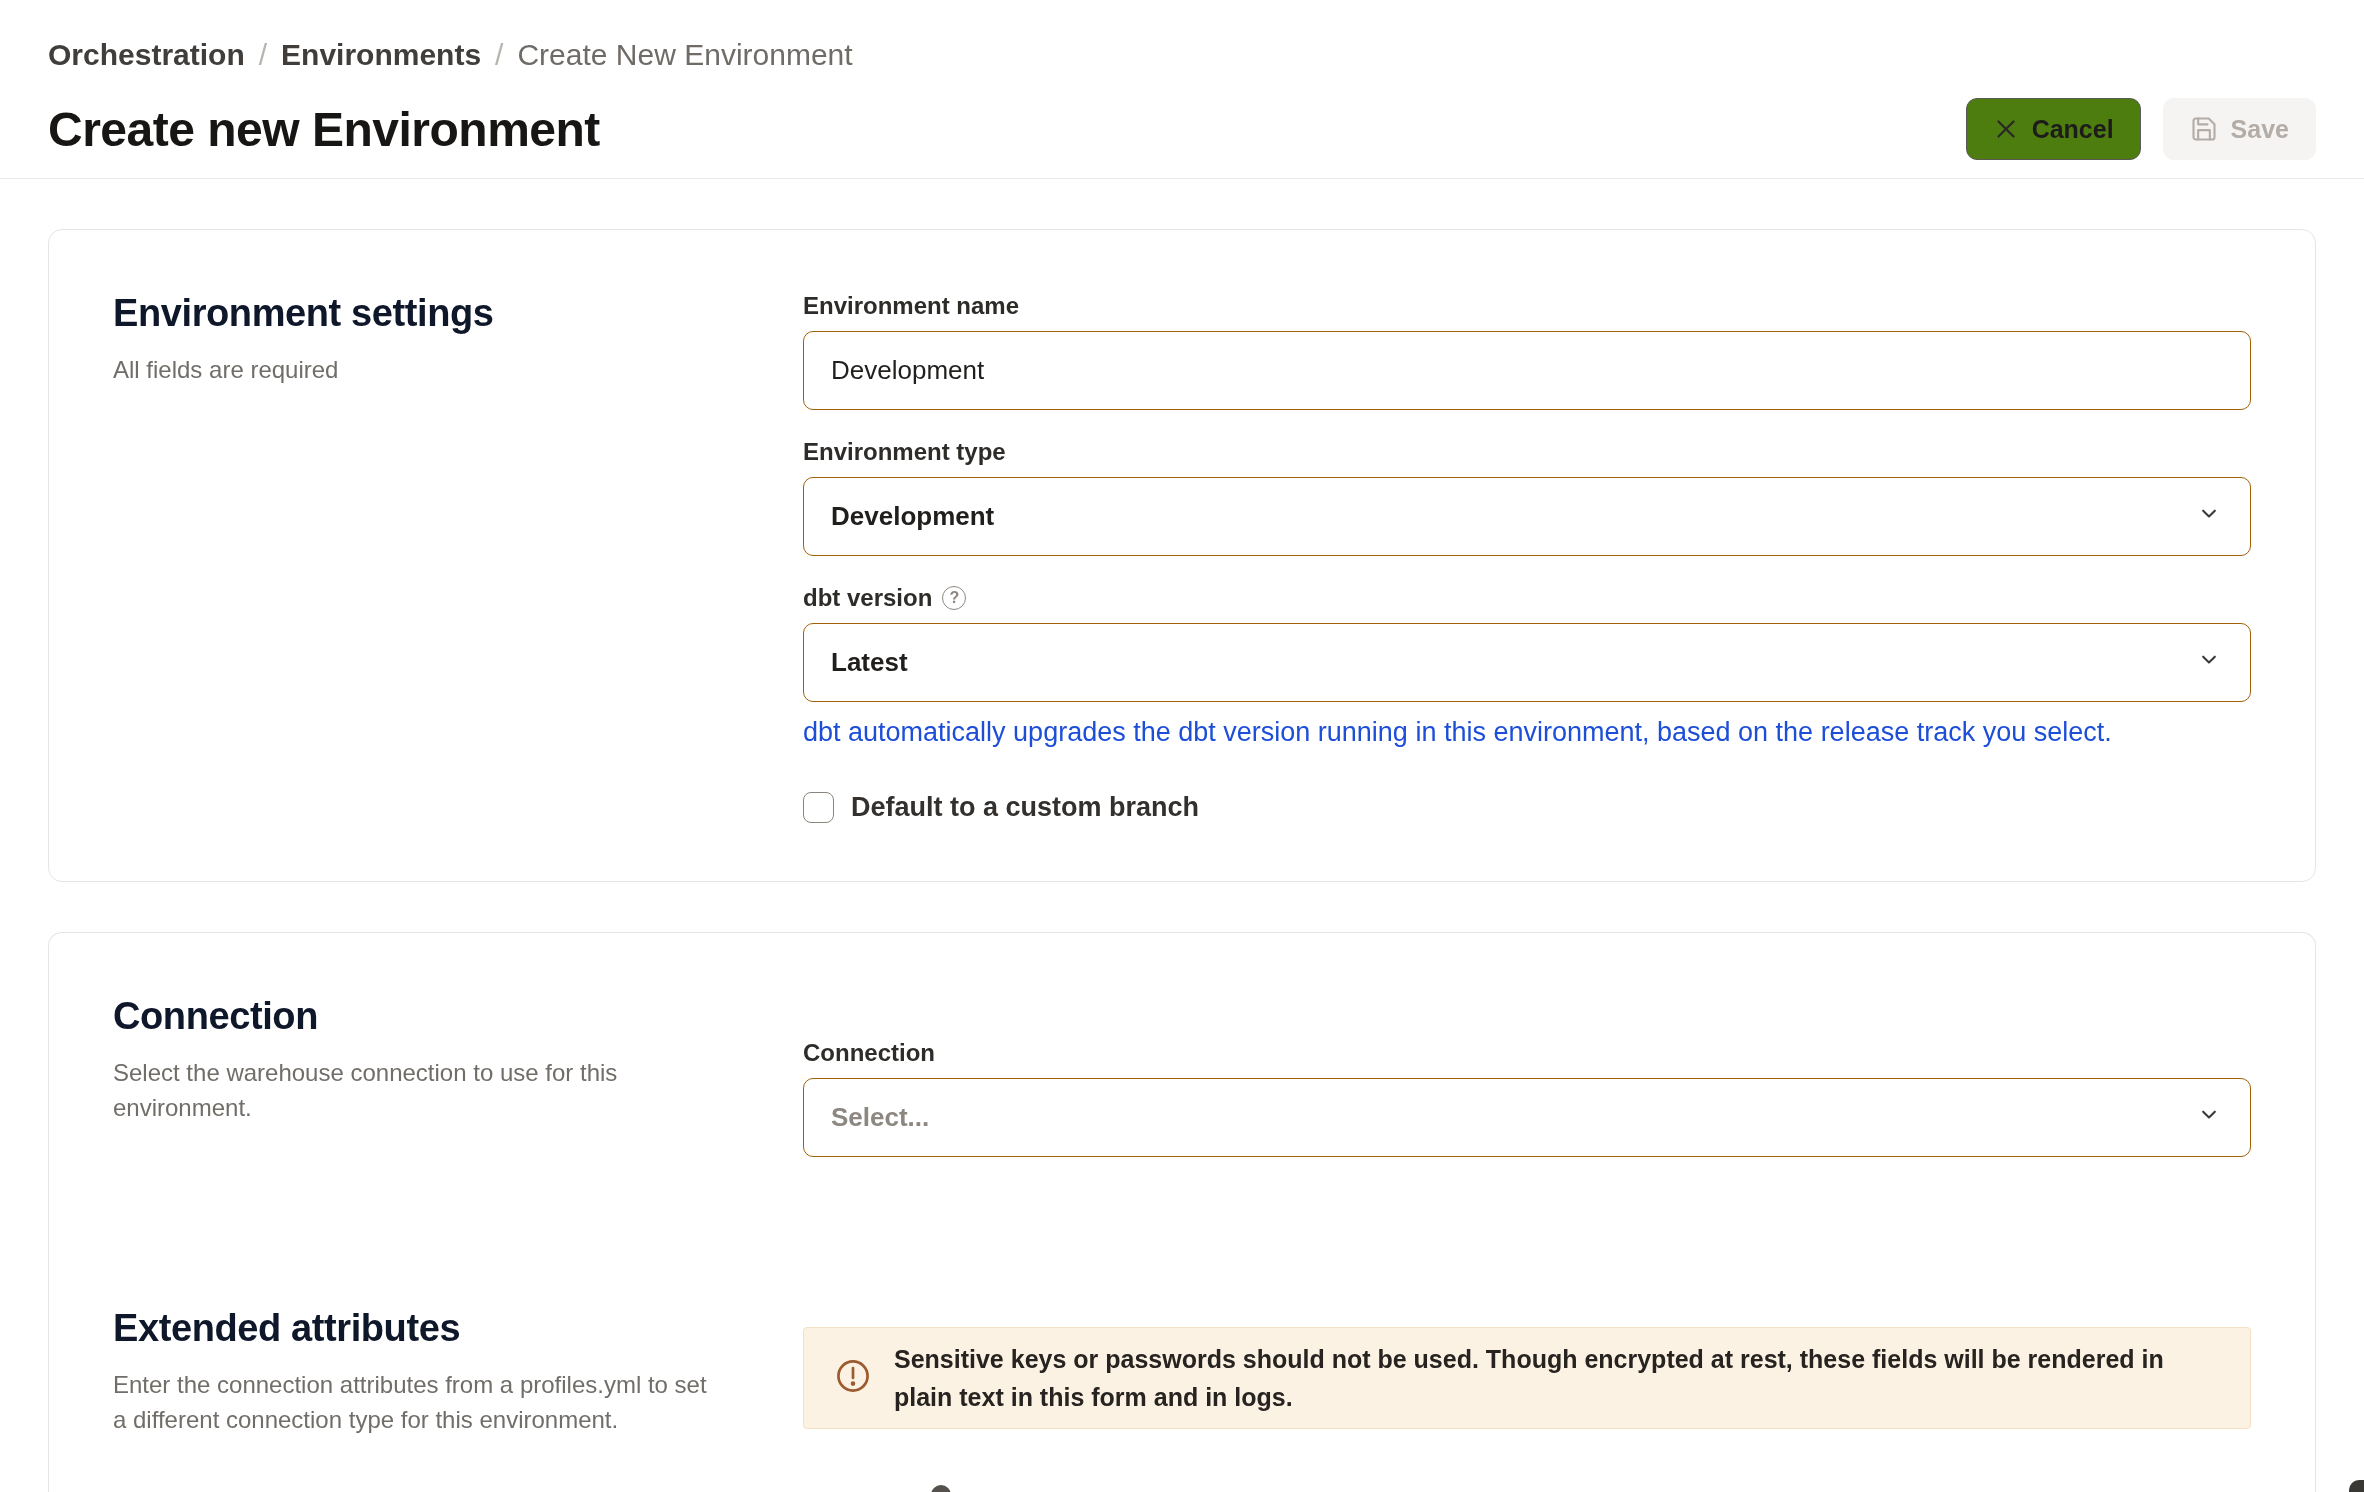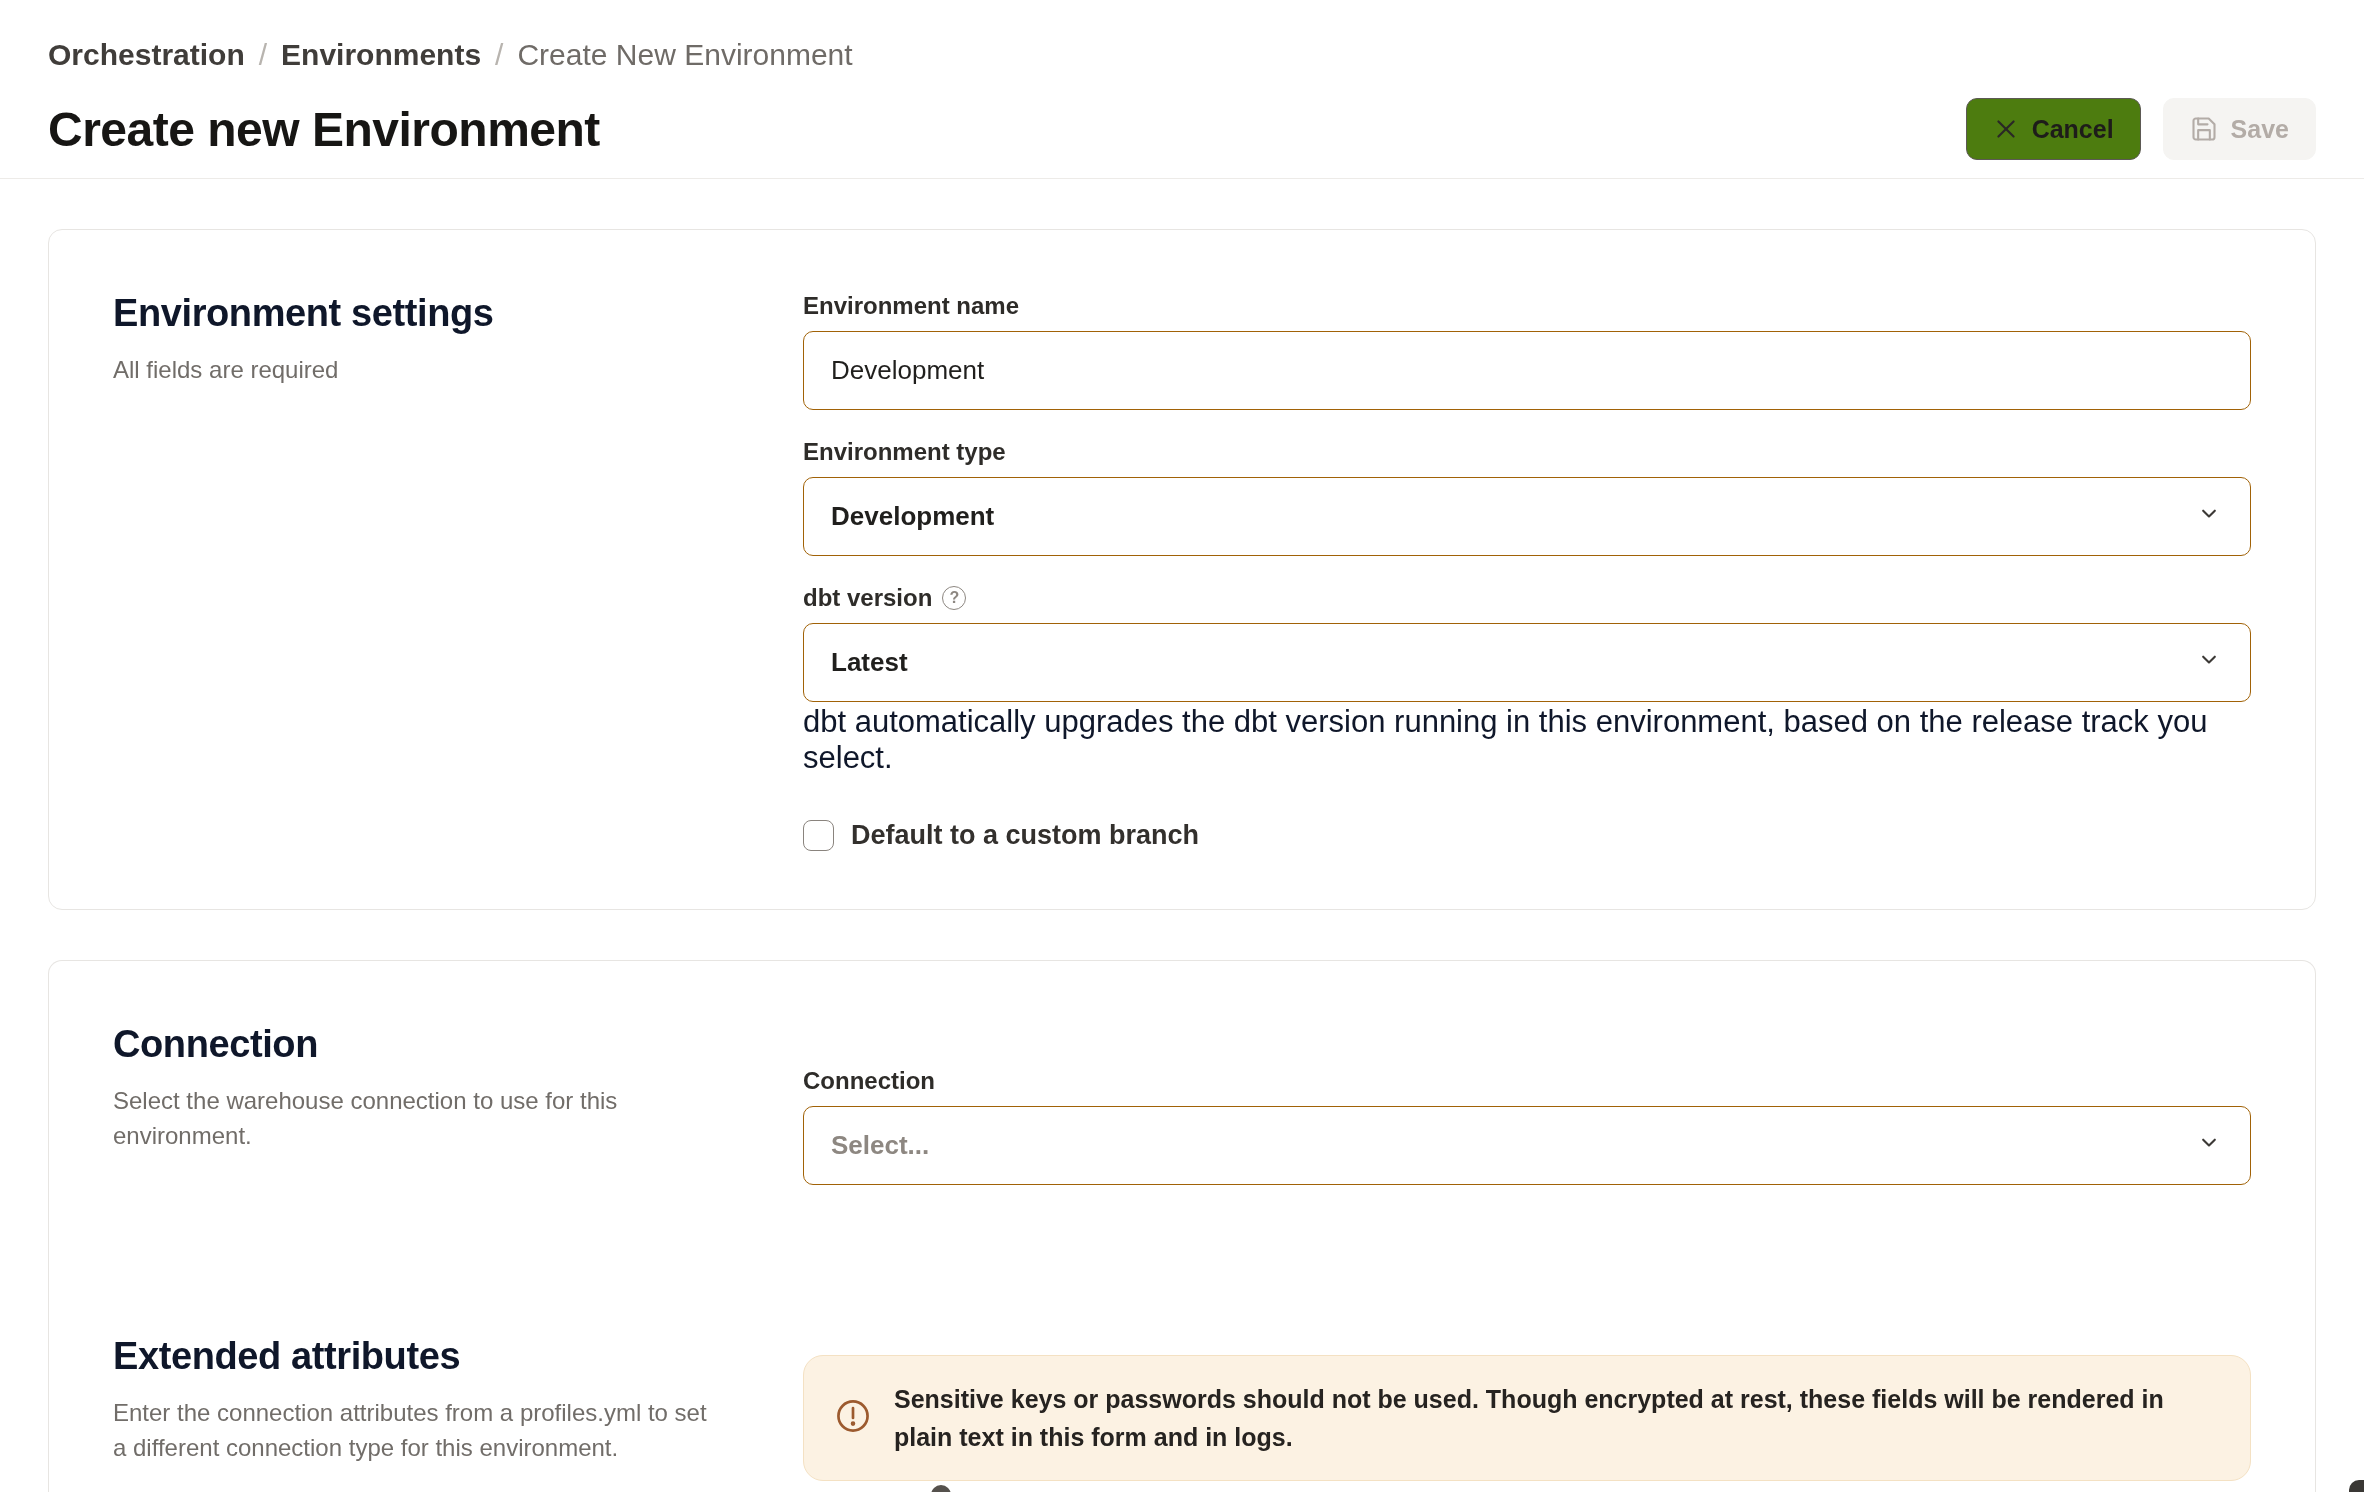--- a/index.html
+++ b/index.html
@@ -38,37 +38,37 @@
                  color:#2e2c29; margin-bottom:11px; }
   .text-input, .select {
       width:100%; height:79px; border:1px solid #a16207; border-radius:10px; background:#fff;
       font-size:26px; color:#201f1d; padding:0 27px;
       font-family:"Liberation Sans", sans-serif; }
   .text-input { font-weight:400; }
   .select { display:flex; align-items:center; justify-content:space-between; cursor:pointer; }
   .select .value { font-weight:600; }
   .select .value.placeholder { font-weight:700; color:#8d8781; }
   .select svg { flex:none; }
-  .helper { margin-top:2px; font-size:31px; color:#0f172a; }
+  .helper { margin-top:15px; font-size:27px; color:#1d4ed8; }
 
   .help-icon { width:24px; height:24px; border:1.6px solid #8d8781; border-radius:50%;
                color:#8d8781; font-size:16px; font-weight:600; display:flex;
                align-items:center; justify-content:center; cursor:pointer; }
 
   .checkbox-row { margin-top:44px; display:flex; align-items:flex-start; gap:17px; }
   .checkbox { width:31px; height:31px; border:1.6px solid #8a847e; border-radius:8px;
               background:#fff; cursor:pointer; flex:none; }
   .checkbox-label { font-size:27px; font-weight:600; color:#33302d; }
 
   .conn-field { margin-top:44px; }
   .section2 { margin-top:150px; }
 
   
-  .banner { margin-top:20px; background:#fcf2e3; border:1px solid #f4e1c3; border-radius:20px;
-            padding:24px 30px; display:flex; align-items:center; gap:22px; }
+  .banner { margin-top:20px; background:#fcf2e3; border:1px solid #f4e1c3; border-radius:4px;
+            padding:12px 30px; display:flex; align-items:center; gap:22px; }
   .banner-text { font-size:25px; font-weight:600; color:#262320; line-height:1.52; }
   .banner svg { flex:none; }
 
   .card-tall { min-height:660px; border-bottom:none; border-bottom-left-radius:0; border-bottom-right-radius:0; }
 
   
   .partial-circle { position:absolute; left:931px; top:1485px; width:20px; height:20px;
                     border-radius:50%; background:#55514d; }
   .corner-widget { position:absolute; left:2349px; top:1480px; width:44px; height:44px;
                    border-radius:10px; background:#3a3835; }

